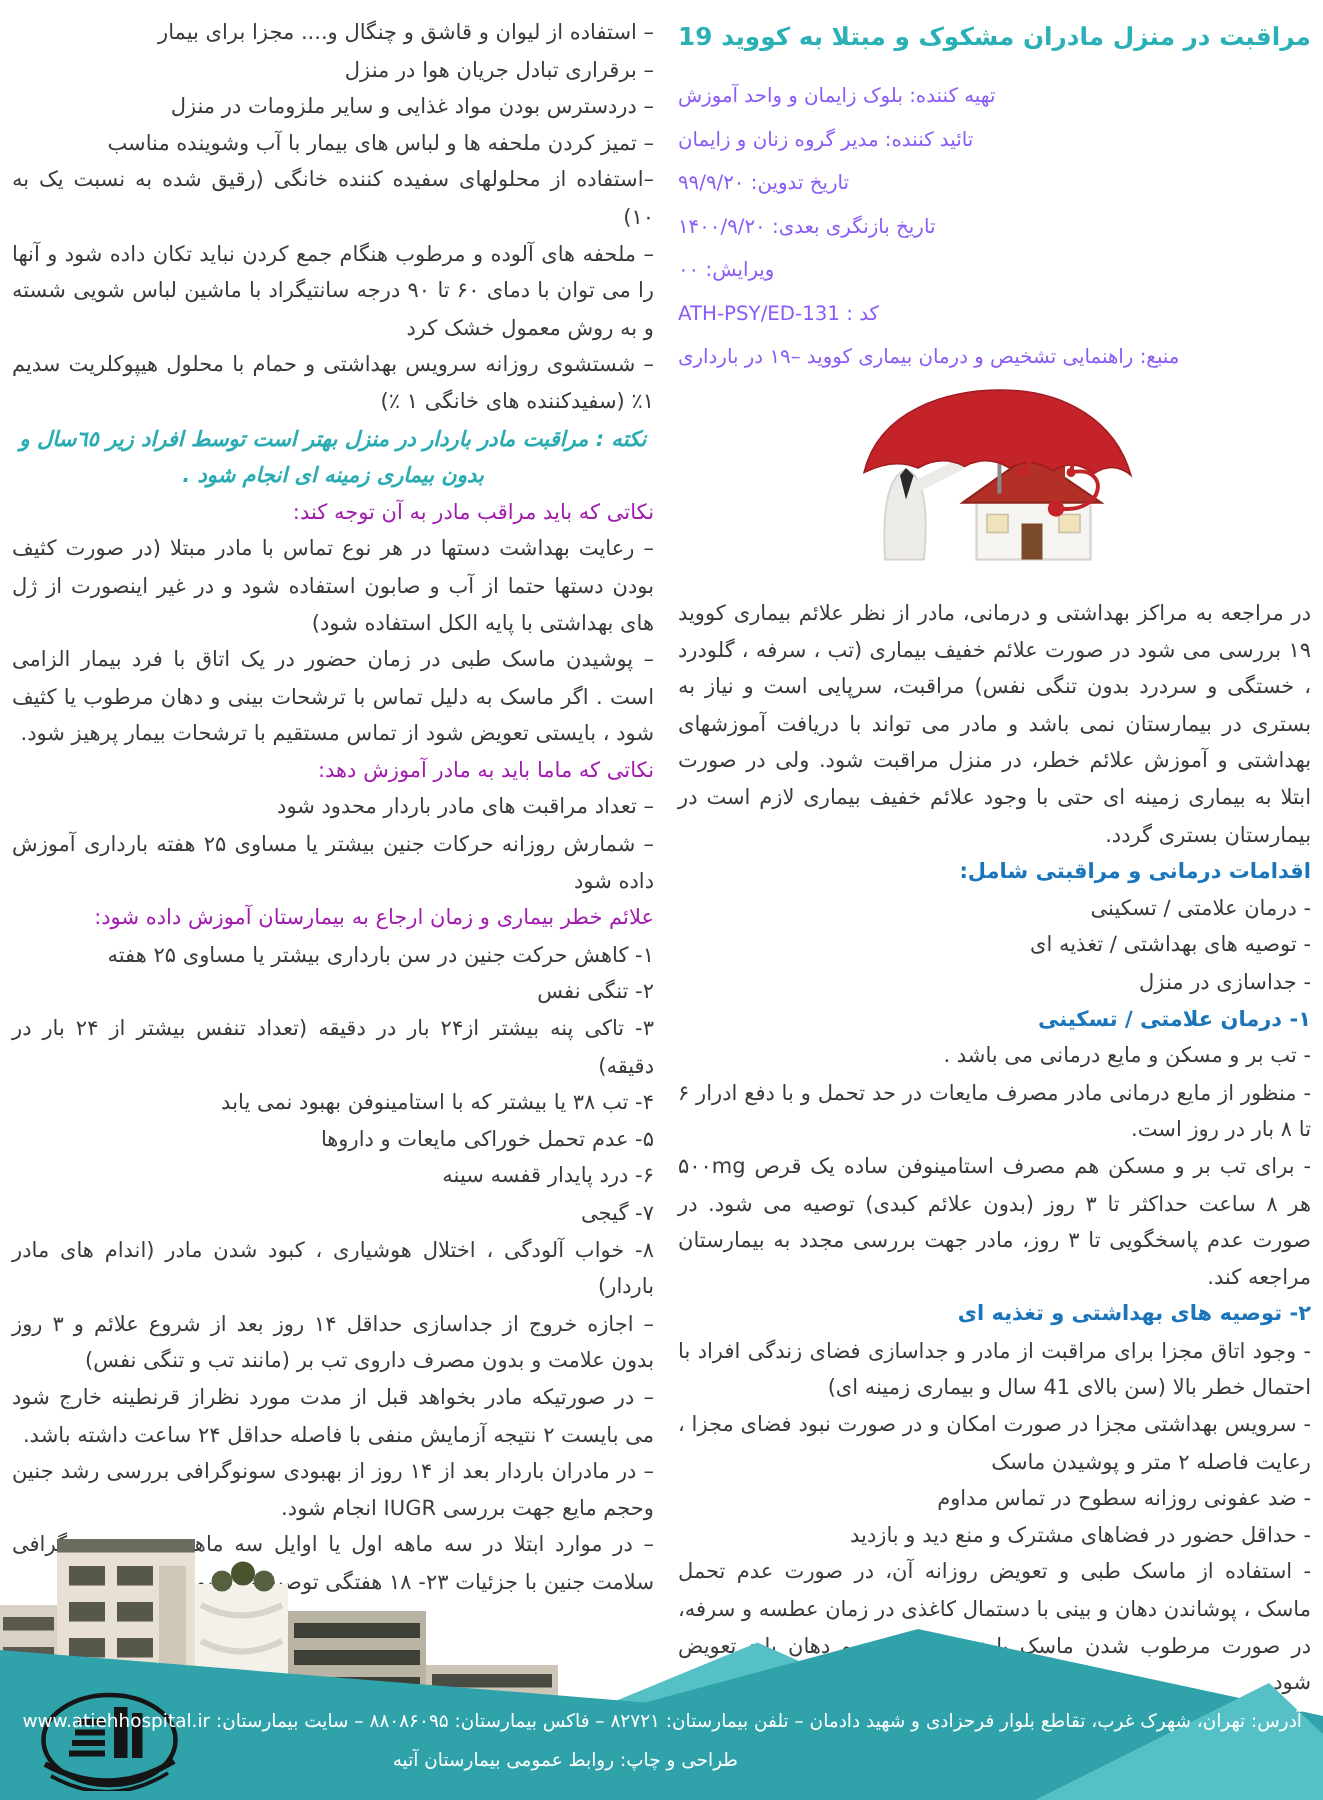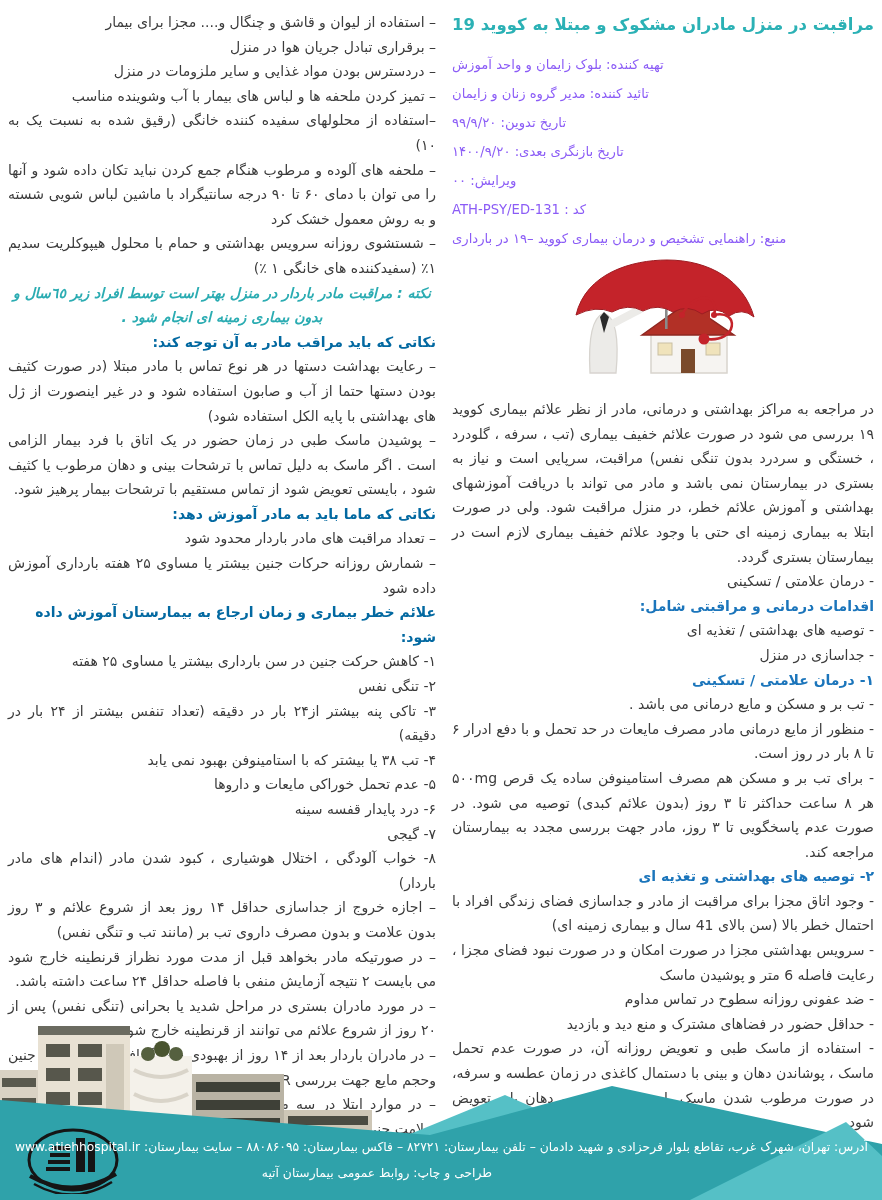--- a/index.html
+++ b/index.html
@@ -5,21 +5,21 @@
   html,body{margin:0;padding:0;background:#ffffff;}
   .page{position:relative;width:882px;height:1200px;background:#ffffff;overflow:hidden;
         direction:rtl;font-family:"DejaVu Sans",sans-serif;color:#3b3b3b;}
   .col{position:absolute;top:10px;}
   .col-right{right:8px;width:422px;}
   .col-left{left:8px;width:428px;}
   .title{color:#2bb1b5;font-weight:bold;font-size:16.5px;text-align:center;margin:4px 0 14px 0;line-height:22px;}
   .meta .blk{text-align:left;font-size:13.2px;line-height:29px;color:#8b5cf6;}
   .blocks{font-size:14px;line-height:24.6px;}
   .blk.item{text-align:justify;}
-  .blk.ht{color:#0369a1;font-weight:bold;}
+  .blk.ht{color:#a21caf;font-weight:normal;}
   .blk.hb{color:#1b75bb;font-weight:bold;}
   .blk.note{color:#2bacb2;font-weight:bold;text-align:center;font-style:italic;}
   .illus{width:218px;margin:4px auto 8px auto;}
   .building{position:absolute;left:0;top:1022px;width:372px;height:178px;z-index:2;}
   .footer-shapes{position:absolute;left:0;top:1020px;width:882px;height:180px;z-index:3;}
   .logo{position:absolute;left:14px;top:1090px;width:118px;height:104px;z-index:4;}
   .footer-line1{position:absolute;right:14px;top:1140px;z-index:4;color:#ffffff;
                 font-size:12.3px;white-space:nowrap;text-align:left;}
   .footer-line2{position:absolute;right:390px;top:1166px;z-index:4;color:#ffffff;
                 font-size:12.3px;white-space:nowrap;}
@@ -67,31 +67,31 @@
           <path d="M128,58 C140,34 166,36 160,58 C186,52 184,86 152,82" stroke="#c4232a" stroke-width="2.6" fill="none"></path>
           <circle cx="150" cy="82" r="5.5" fill="#c4232a"></circle>
           <circle cx="128" cy="58" r="3" fill="#c4232a"></circle>
           <circle cx="160" cy="58" r="3" fill="#c4232a"></circle>
         </g>
       </svg>
     </div>
 
     <div class="blocks">
         <div class="blk item">در مراجعه به مراکز بهداشتی و درمانی، مادر از نظر علائم بیماری کووید ۱۹ بررسی می شود در صورت علائم خفیف بیماری (تب ، سرفه ، گلودرد ، خستگی و سردرد بدون تنگی نفس) مراقبت، سرپایی است و نیاز به بستری در بیمارستان نمی باشد و مادر می تواند با دریافت آموزشهای بهداشتی و آموزش علائم خطر، در منزل مراقبت شود. ولی در صورت ابتلا به بیماری زمینه ای حتی با وجود علائم خفیف بیماری لازم است در بیمارستان بستری گردد.</div>
+        <div class="blk hb">اقدامات درمانی و مراقبتی شامل:</div>
         <div class="blk item">- درمان علامتی / تسکینی</div>
-        <div class="blk hb">اقدامات درمانی و مراقبتی شامل:</div>
         <div class="blk item">- توصیه های بهداشتی / تغذیه ای</div>
         <div class="blk item">- جداسازی در منزل</div>
         <div class="blk hb">۱- درمان علامتی / تسکینی</div>
         <div class="blk item">- تب بر و مسکن و مایع درمانی می باشد .</div>
         <div class="blk item">- منظور از مایع درمانی مادر مصرف مایعات در حد تحمل و با دفع ادرار ۶ تا ۸ بار در روز است.</div>
         <div class="blk item">- برای تب بر و مسکن هم مصرف استامینوفن ساده یک قرص ۵۰۰mg هر ۸ ساعت حداکثر تا ۳ روز (بدون علائم کبدی) توصیه می شود. در صورت عدم پاسخگویی تا ۳ روز، مادر جهت بررسی مجدد به بیمارستان مراجعه کند.</div>
         <div class="blk hb">۲- توصیه های بهداشتی و تغذیه ای</div>
         <div class="blk item">- وجود اتاق مجزا برای مراقبت از مادر و جداسازی فضای زندگی افراد با احتمال خطر بالا (سن بالای 41 سال و بیماری زمینه ای)</div>
-        <div class="blk item">- سرویس بهداشتی مجزا در صورت امکان و در صورت نبود فضای مجزا ، رعایت فاصله 6 متر و پوشیدن ماسک</div>
+        <div class="blk item">- سرویس بهداشتی مجزا در صورت امکان و در صورت نبود فضای مجزا ، رعایت فاصله ۲ متر و پوشیدن ماسک</div>
         <div class="blk item">- ضد عفونی روزانه سطوح در تماس مداوم</div>
         <div class="blk item">- حداقل حضور در فضاهای مشترک و منع دید و بازدید</div>
         <div class="blk item">- استفاده از ماسک طبی و تعویض روزانه آن، در صورت عدم تحمل ماسک ، پوشاندن دهان و بینی با دستمال کاغذی در زمان عطسه و سرفه، در صورت مرطوب شدن ماسک با ترشحات بینی و دهان باید تعویض شود.</div>
         <div class="blk item">- شستشوی دست قبل و بعد از دور انداختن دستکش و ماسک</div>
         <div class="blk item">- استفاده از دستمال کاغذی برای خشک کردن دستها اگر حوله استفاده می شود در فواصل کوتاه تعویض و شستشو شود .</div>
       </div>
   </div>
 
   <div class="col col-left">
     <div class="blocks">
@@ -113,21 +113,20 @@
         <div class="blk item">۱- کاهش حرکت جنین در سن بارداری بیشتر یا مساوی ۲۵ هفته</div>
         <div class="blk item">۲- تنگی نفس</div>
         <div class="blk item">۳- تاکی پنه بیشتر از۲۴ بار در دقیقه (تعداد تنفس بیشتر از ۲۴ بار در دقیقه)</div>
         <div class="blk item">۴- تب ۳۸ یا بیشتر که با استامینوفن بهبود نمی یابد</div>
         <div class="blk item">۵- عدم تحمل خوراکی مایعات و داروها</div>
         <div class="blk item">۶- درد پایدار قفسه سینه</div>
         <div class="blk item">۷- گیجی</div>
         <div class="blk item">۸- خواب آلودگی ، اختلال هوشیاری ، کبود شدن مادر (اندام های مادر باردار)</div>
         <div class="blk item">– اجازه خروج از جداسازی حداقل ۱۴ روز بعد از شروع علائم و ۳ روز بدون علامت و بدون مصرف داروی تب بر (مانند تب و تنگی نفس)</div>
         <div class="blk item">– در صورتیکه مادر بخواهد قبل از مدت مورد نظراز قرنطینه خارج شود می بایست ۲ نتیجه آزمایش منفی با فاصله حداقل ۲۴ ساعت داشته باشد.</div>
-        <div class="blk item">– در مورد مادران بستری در مراحل شدید یا بحرانی (تنگی نفس) پس از ۲۰ روز از شروع علائم می توانند از قرنطینه خارج شوند.</div>
         <div class="blk item">– در مادران باردار بعد از ۱۴ روز از بهبودی سونوگرافی بررسی رشد جنین وحجم مایع جهت بررسی IUGR انجام شود.</div>
         <div class="blk item">– در موارد ابتلا در سه ماهه اول یا اوایل سه ماهه دوم ، سونوگرافی سلامت جنین با جزئیات ۲۳- ۱۸ هفتگی توصیه می شود.</div>
       </div>
   </div>
 
   <div class="building">
     <svg viewBox="0 0 372 178" width="372" height="178">
       <rect x="0" y="48" width="38" height="130" fill="#d9d2c4"></rect>
       <rect x="2" y="56" width="34" height="9" fill="#59594e"></rect>
         <rect x="2" y="76" width="34" height="9" fill="#59594e"></rect>

